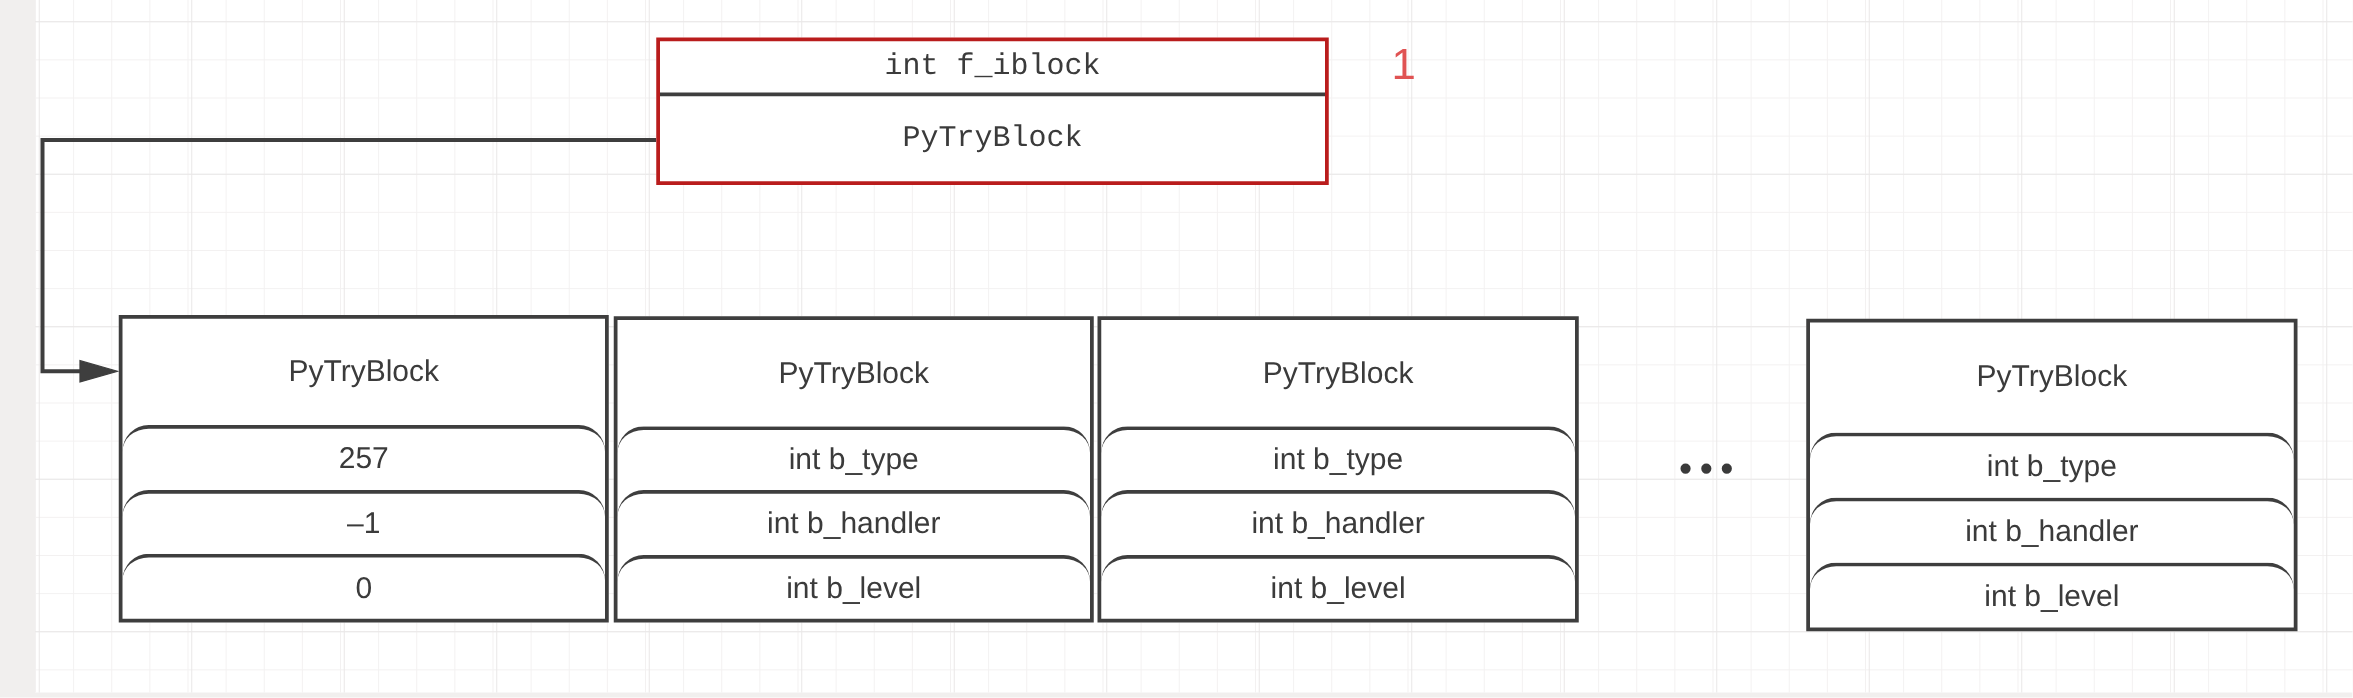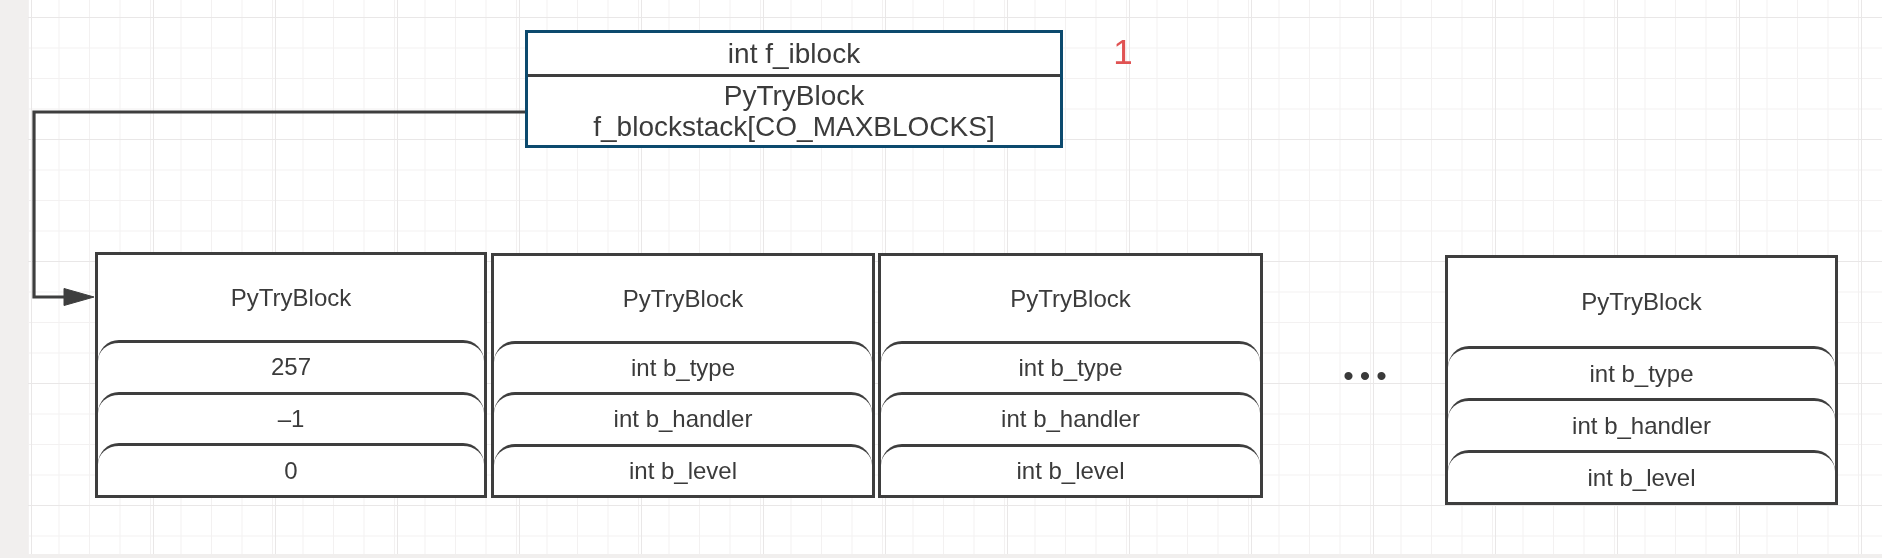--- a/index.html
+++ b/index.html
@@ -38,25 +38,26 @@
     width: 1882px; height: 558px;
     pointer-events: none;
   }
 
   
   .frame-box {
     position: absolute;
     left: 525px; top: 30px;
     width: 538px; height: 118px;
     background: #ffffff;
-    border: 3px solid #0c4a6e;
+    border: 3px solid #b91c1c;
     display: flex;
     flex-direction: column;
-    font-size: 28px;
+    font-size: 24px;
     text-align: center;
+    font-family: Liberation Mono, monospace;
   }
   .frame-box .cell-top {
     height: 41px;
     flex: none;
     display: flex;
     align-items: center;
     justify-content: center;
   }
   .frame-box .cell-bottom {
     flex: 1;
@@ -131,21 +132,20 @@
 
   <svg class="connector" viewBox="0 0 1882 558" xmlns="http://www.w3.org/2000/svg">
     <path d="M 525 112 L 34 112 L 34 297 L 66 297" fill="none" stroke="#3e3e3e" stroke-width="3.2" stroke-linejoin="miter"></path>
     <polygon points="94,297 64,288.5 64,305.5" fill="#3e3e3e" stroke="#3e3e3e" stroke-width="1"></polygon>
   </svg>
 
   <div class="frame-box">
     <div class="cell-top">int f_iblock</div>
     <div class="cell-bottom">
       <span>PyTryBlock</span>
-      <span>f_blockstack[CO_MAXBLOCKS]</span>
     </div>
   </div>
 
   <div class="red-note">1</div>
 
   <div class="tbl tbl-1">
     <div class="hdr">PyTryBlock</div>
     <div class="row">257</div>
     <div class="row">–1</div>
     <div class="row">0</div>

